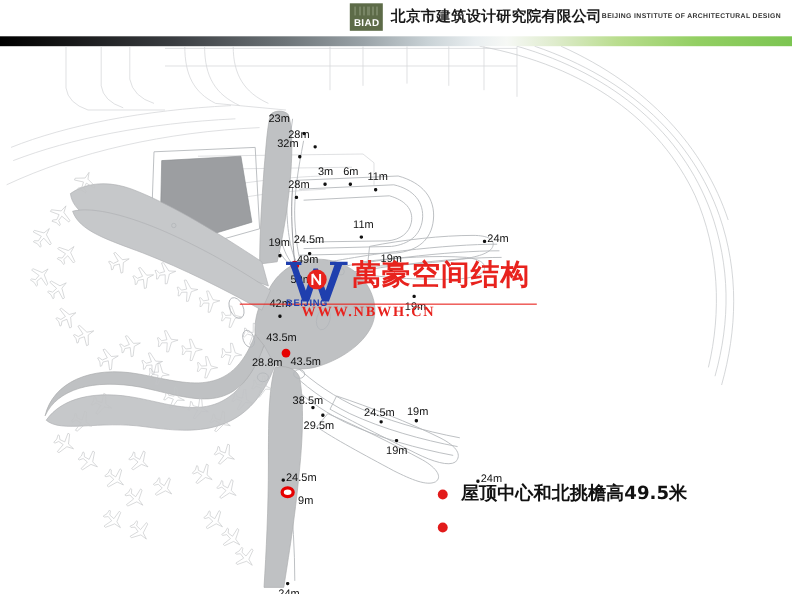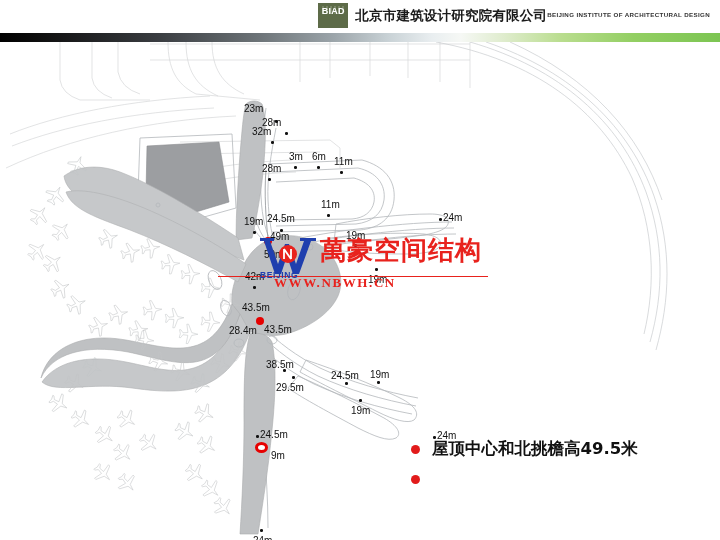--- a/index.html
+++ b/index.html
@@ -16,21 +16,21 @@
   .header{position:absolute;top:0;left:0;width:720px;height:33px;background:#fff;}
   .brand{position:absolute;right:10px;top:3px;display:flex;align-items:center;gap:7px;}
   .biad-mark{
     width:30px;height:25px;background:#5d6b48;
     display:flex;align-items:center;justify-content:center;
     position:relative;
   }
   .biad-mark .biad-txt{
     color:#ffffff;font-size:9px;font-weight:bold;letter-spacing:.3px;
     font-family:"Liberation Sans",sans-serif;line-height:1;
-    position:absolute;bottom:12px;left:0;width:100%;text-align:center;
+    position:absolute;bottom:2px;left:0;width:100%;text-align:center;
   }
   .biad-mark .biad-top{
     position:absolute;top:3px;left:4px;width:22px;height:8px;
     background:repeating-linear-gradient(90deg,#7d8a6a 0 2px,#5d6b48 2px 4px);
     opacity:.85;
   }
   .brand-text{display:flex;flex-direction:row;line-height:1;}
   .brand-cn{font-size:13.5px;font-weight:bold;color:#1a1a1a;letter-spacing:.2px;font-family:"DejaVu Sans",sans-serif;}
   .brand-en{font-size:6.2px;font-weight:bold;color:#333;letter-spacing:.35px;margin-top:3px;font-family:"Liberation Sans",sans-serif;}
 
@@ -82,21 +82,21 @@
   .wm-url{
     position:absolute;left:16px;top:44px;
     font-size:13px;font-weight:bold;color:#e8221d;letter-spacing:1.6px;
     font-family:Liberation Serif, serif;line-height:1;
   }
   .wm-rule{
     position:absolute;left:-40px;top:44px;width:270px;height:1.4px;background:#e8221d;
   }
 
   
-  .bullets{position:absolute;left:411px;top:441px;width:300px;}
+  .bullets{position:absolute;left:398px;top:441px;width:300px;}
   .bullet{display:flex;align-items:center;margin-bottom:17px;}
   .bdot{
     width:9px;height:9px;border-radius:50%;background:#e21b1b;
     flex:0 0 auto;margin-right:12px;
   }
   .btext{
     font-size:16.5px;font-weight:bold;color:#111;
     font-family:"DejaVu Sans",sans-serif;letter-spacing:0px;line-height:1;
     white-space:nowrap;
   }
@@ -354,21 +354,21 @@
       <span class="dot" style="left:354px;top:202px"></span>
 
       <span class="dim" style="left:368px;top:233px">19m</span>
       <span class="dot" style="left:375px;top:226px"></span>
 
       <span class="dim" style="left:245px;top:230px">42m</span>
       <span class="dot" style="left:253px;top:244px"></span>
 
       <span class="dim" style="left:242px;top:261px">43.5m</span>
 
-      <span class="dim" style="left:229px;top:284px">28.4m</span>
+      <span class="dim" style="left:229px;top:284px">28.8m</span>
 
       <span class="dim" style="left:264px;top:283px">43.5m</span>
 
       <span class="dim" style="left:266px;top:318px">38.5m</span>
       <span class="dot" style="left:283px;top:327px"></span>
 
       <span class="dim" style="left:276px;top:341px">29.5m</span>
       <span class="dot" style="left:292px;top:334px"></span>
 
       <span class="dim" style="left:331px;top:329px">24.5m</span>

